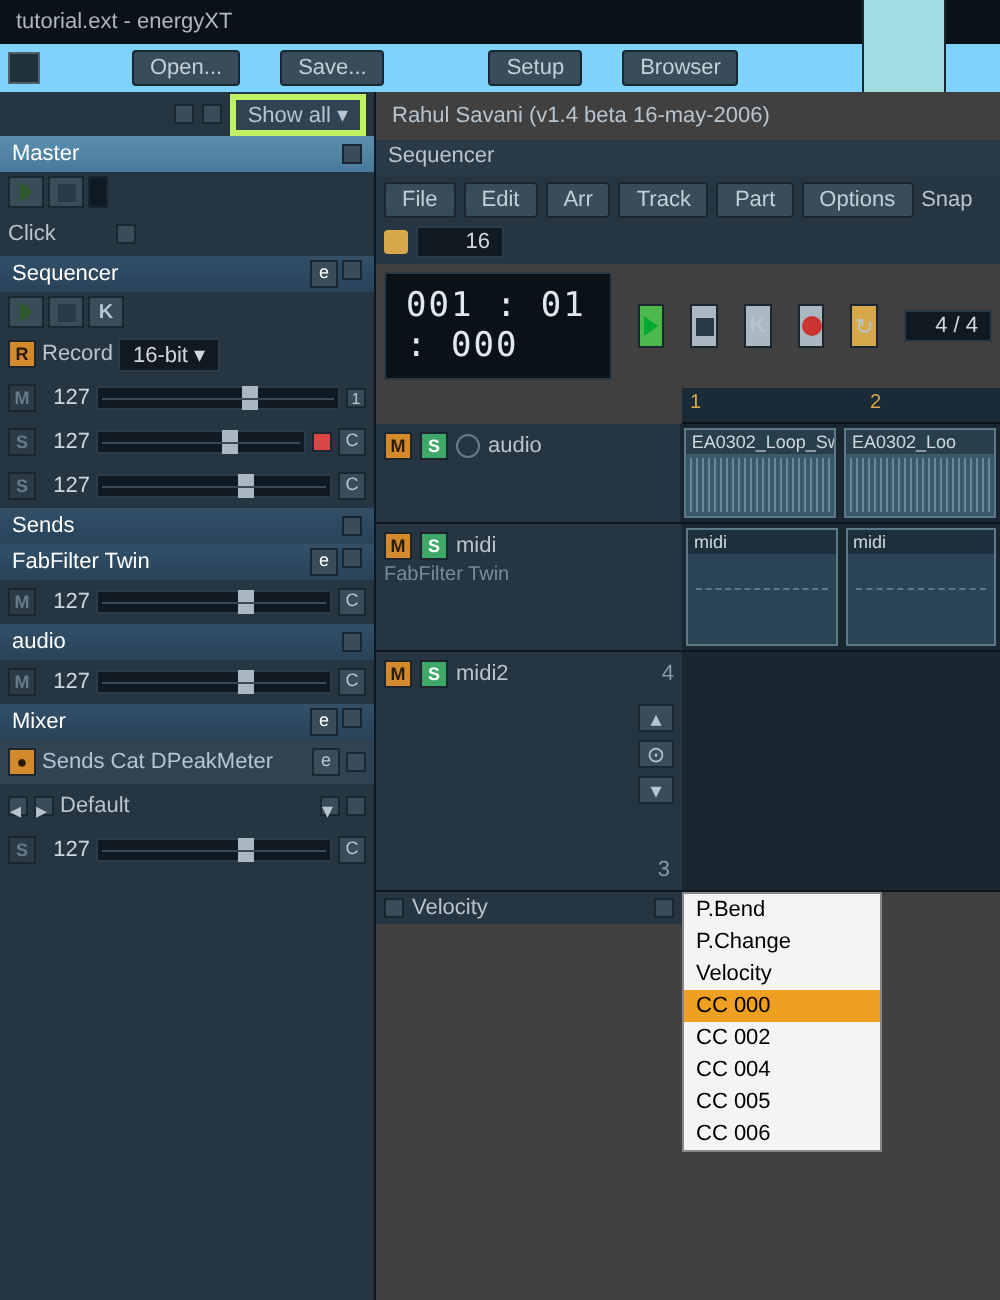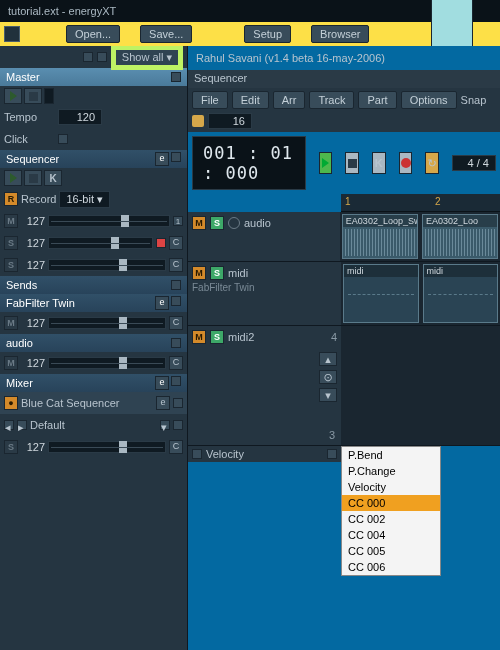--- a/index.html
+++ b/index.html
@@ -1,30 +1,30 @@
 <!DOCTYPE html>
 <html><head>
 <meta charset="utf-8">
 <style>
 *{margin:0;padding:0;box-sizing:border-box;font-family:Tahoma,Arial,sans-serif;font-size:11px;-webkit-user-select:none;user-select:none}
 body{background:#1a2a36;color:#b8c4ce;width:500px;height:650px;overflow:hidden}
 .titlebar{background:#0a1218;height:22px;display:flex;align-items:center;padding:0 8px;color:#aab8c2}
-.toolbar{background:#fde047;height:24px;display:flex;align-items:center;padding:0 4px;gap:20px}
+.toolbar{background:#7dd3fc;height:24px;display:flex;align-items:center;padding:0 4px;gap:20px}
 .btn{background:#384c5a;border:1px solid #1a2630;padding:2px 8px;color:#c4d0d8;cursor:pointer;border-radius:2px}
 .btn.main{background:#a1dde0;color:#123}
 .sq{width:16px;height:16px;border:1px solid #4a5e6c;background:#21313c}
 .main{display:flex;height:604px}
 .left{width:188px;background:#253541;overflow:hidden;border-right:1px solid #0f1820}
-.right{flex:1;background:#0369a1;overflow:hidden}
+.right{flex:1;background:#404040;overflow:hidden}
 .section-hdr{background:linear-gradient(#5a8eb0,#4a7a9a);color:#fff;padding:2px 6px;height:18px;display:flex;align-items:center;justify-content:space-between}
 .section-hdr.sub{background:linear-gradient(#315068,#28435a)}
 .row{display:flex;align-items:center;gap:4px;padding:2px 4px;height:22px}
 .label{color:#b8c4ce}
 .val{background:#0f1a22;border:1px solid #2a3a46;padding:1px 6px;color:#d0d8de;min-width:44px;text-align:right}
-.showall{background:#2f4352;border:5px solid #bef264;padding:1px 6px}
+.showall{background:#2f4352;border:3px solid #bef264;padding:1px 6px}
 .transport{display:flex;gap:2px;padding:2px 4px}
 .tbtn{width:18px;height:16px;background:#384c5a;border:1px solid #1a2630;display:flex;align-items:center;justify-content:center;cursor:pointer}
 .ms-row{display:flex;align-items:center;gap:3px;padding:2px 4px;height:22px}
 .ms{width:14px;height:14px;border:1px solid #1a2630;font-size:9px;display:flex;align-items:center;justify-content:center;font-weight:bold}
 .m-on{background:#d48a2a;color:#2a1a00}
 .s-on{background:#3da868;color:#fff}
 .m-off,.s-off{background:#2a3a46;color:#6a7a86}
 .slider{flex:1;height:12px;background:#0f1a22;border:1px solid #2a3a46;position:relative}
 .slider::after{content:'';position:absolute;left:2px;right:2px;top:50%;height:1px;background:#3a4a56}
 .thumb{position:absolute;width:8px;height:12px;background:#aab8c2;top:-1px}
@@ -97,24 +97,20 @@
     <div class="transport">
       <div class="tbtn">
           <div class="triangle-r g"></div>
         </div>
       <div class="tbtn">
           <div class="sqr"></div>
         </div>
       <div class="tbtn" style="width:10px;background:#0f1a22"></div>
     </div>
     <div class="row">
-      <span class="label" style="width:50px">Tempo</span>
-      <span class="val">120</span>
-    </div>
-    <div class="row">
       <span class="label" style="width:50px">Click</span>
       <div class="mini"></div>
     </div>
 
     <div class="section-hdr sub">
       <span>Sequencer</span>
       <div style="display:flex;gap:2px">
           <div class="e-btn">e</div>
           <div class="mini"></div>
         </div>
@@ -194,21 +190,21 @@
 
     <div class="section-hdr sub">
       <span>Mixer</span>
       <div style="display:flex;gap:2px">
           <div class="e-btn">e</div>
           <div class="mini"></div>
         </div>
     </div>
     <div class="ms-row" style="background:#2f4352">
       <div class="ms m-on">●</div>
-      <span style="flex:1;overflow:hidden;white-space:nowrap">Blue Cat Sequencer</span>
+      <span style="flex:1;overflow:hidden;white-space:nowrap">Sends Cat DPeakMeter</span>
       <div class="e-btn">e</div>
       <div class="mini"></div>
     </div>
     <div class="ms-row">
       <div class="mini">◂</div>
       <div class="mini">▸</div>
       <span style="flex:1">Default</span>
       <div class="mini">▾</div>
       <div class="mini"></div>
     </div>

